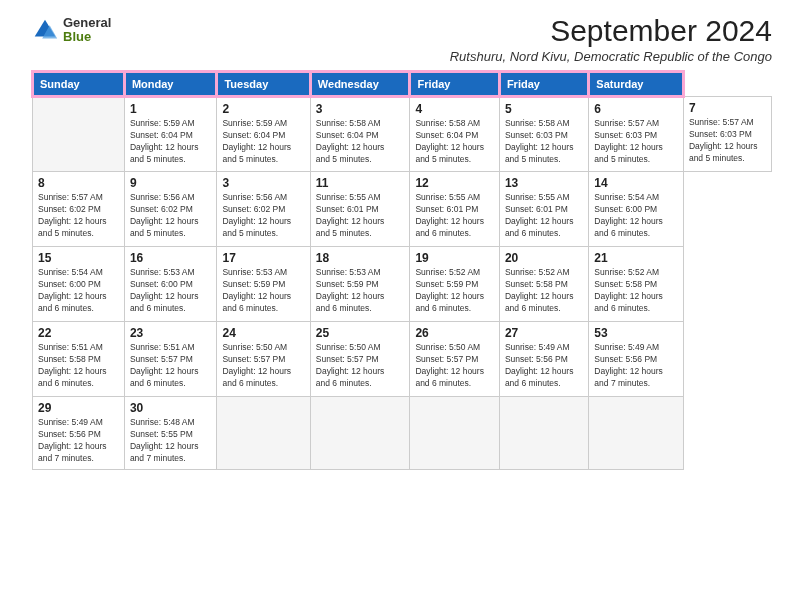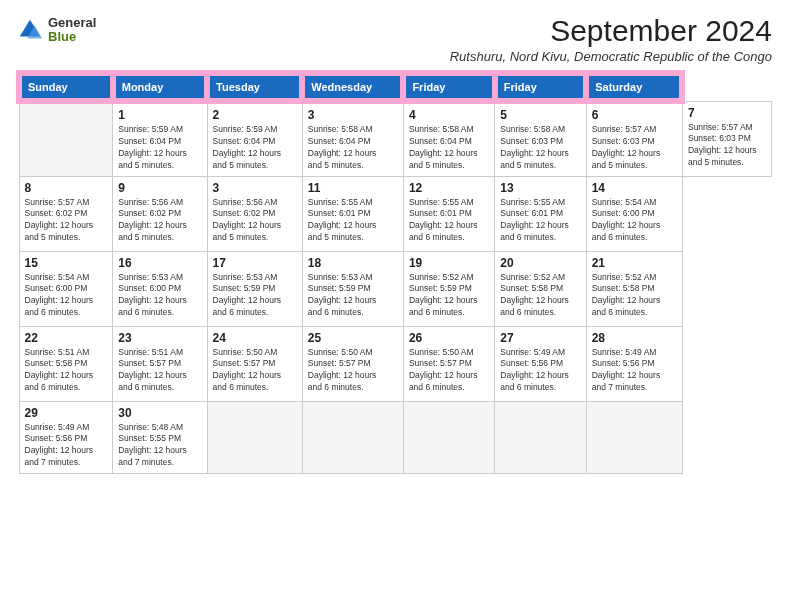--- a/index.html
+++ b/index.html
@@ -6,21 +6,21 @@
     body {
       font-family: Arial, sans-serif;
       background: #fff;
       width: 792px;
       height: 612px;
       overflow: hidden;
     }
     .page {
       width: 792px;
       height: 612px;
-      padding: 16px 20px 10px 16px;
+      padding: 16px 20px 10px 31px;
       background: #fff;
     }
     .header {
       display: flex;
       justify-content: space-between;
       align-items: flex-start;
       margin-bottom: 6px;
     }
     .logo {
       display: flex;
@@ -58,21 +58,21 @@
       border-collapse: collapse;
       font-size: 9.5px;
     }
     .calendar th {
       background: #1a6abf;
       color: #fff;
       text-align: left;
       padding: 5px 6px;
       font-size: 11px;
       font-weight: bold;
-      border: 6px solid #f9a8d4;
+      border: 3px solid #f9a8d4;
     }
     .calendar td {
       border: 1px solid #ccc;
       vertical-align: top;
       padding: 4px 5px;
       width: 113px;
       height: 75px;
     }
     .calendar td.empty {
       background: #f5f5f5;
@@ -237,21 +237,21 @@
           </td>
           <td>
             <span class="day-num">26</span>
             <div class="day-info">Sunrise: 5:50 AM<br>Sunset: 5:57 PM<br>Daylight: 12 hours<br>and 6 minutes.</div>
           </td>
           <td>
             <span class="day-num">27</span>
             <div class="day-info">Sunrise: 5:49 AM<br>Sunset: 5:56 PM<br>Daylight: 12 hours<br>and 6 minutes.</div>
           </td>
           <td>
-            <span class="day-num">28</span>
+            <span class="day-num">53</span>
             <div class="day-info">Sunrise: 5:49 AM<br>Sunset: 5:56 PM<br>Daylight: 12 hours<br>and 7 minutes.</div>
           </td>
         </tr>
         <tr class="last-row">
           <td>
             <span class="day-num">29</span>
             <div class="day-info">Sunrise: 5:49 AM<br>Sunset: 5:56 PM<br>Daylight: 12 hours<br>and 7 minutes.</div>
           </td>
           <td>
             <span class="day-num">30</span>

